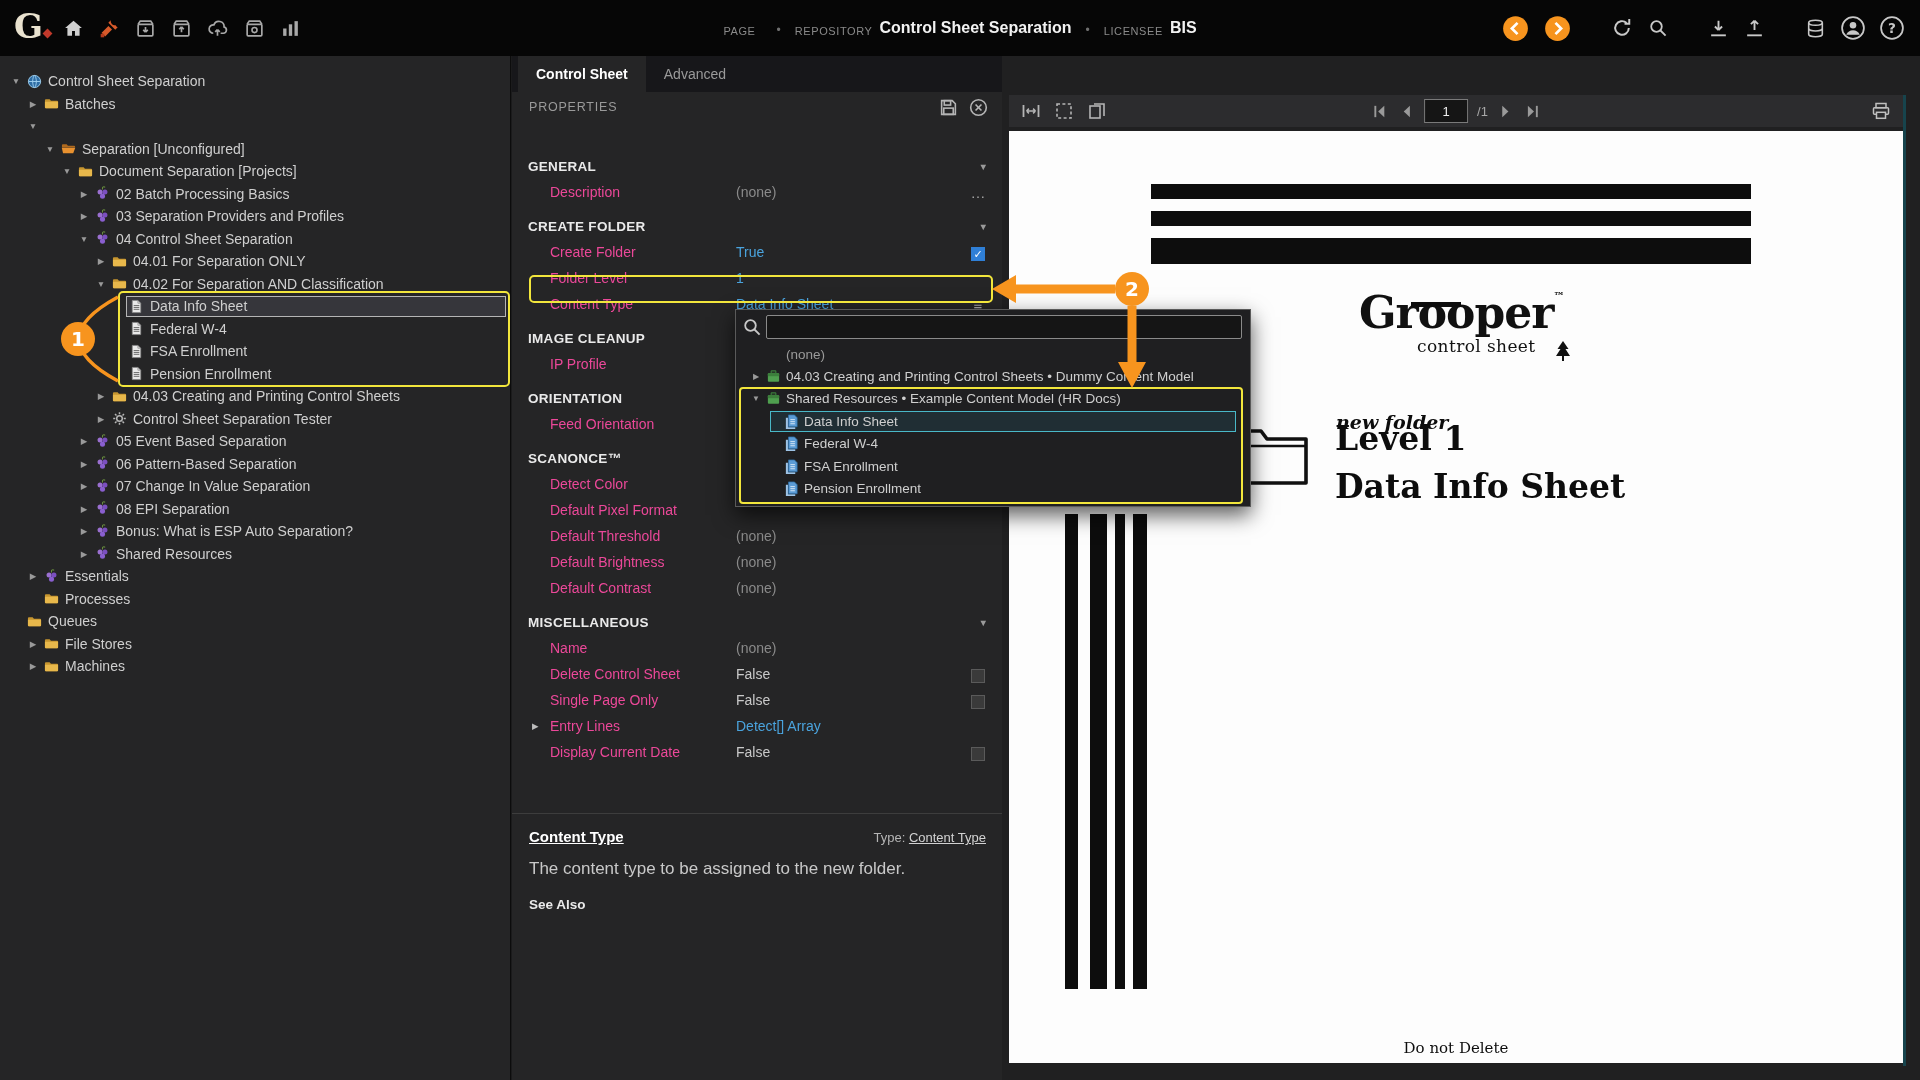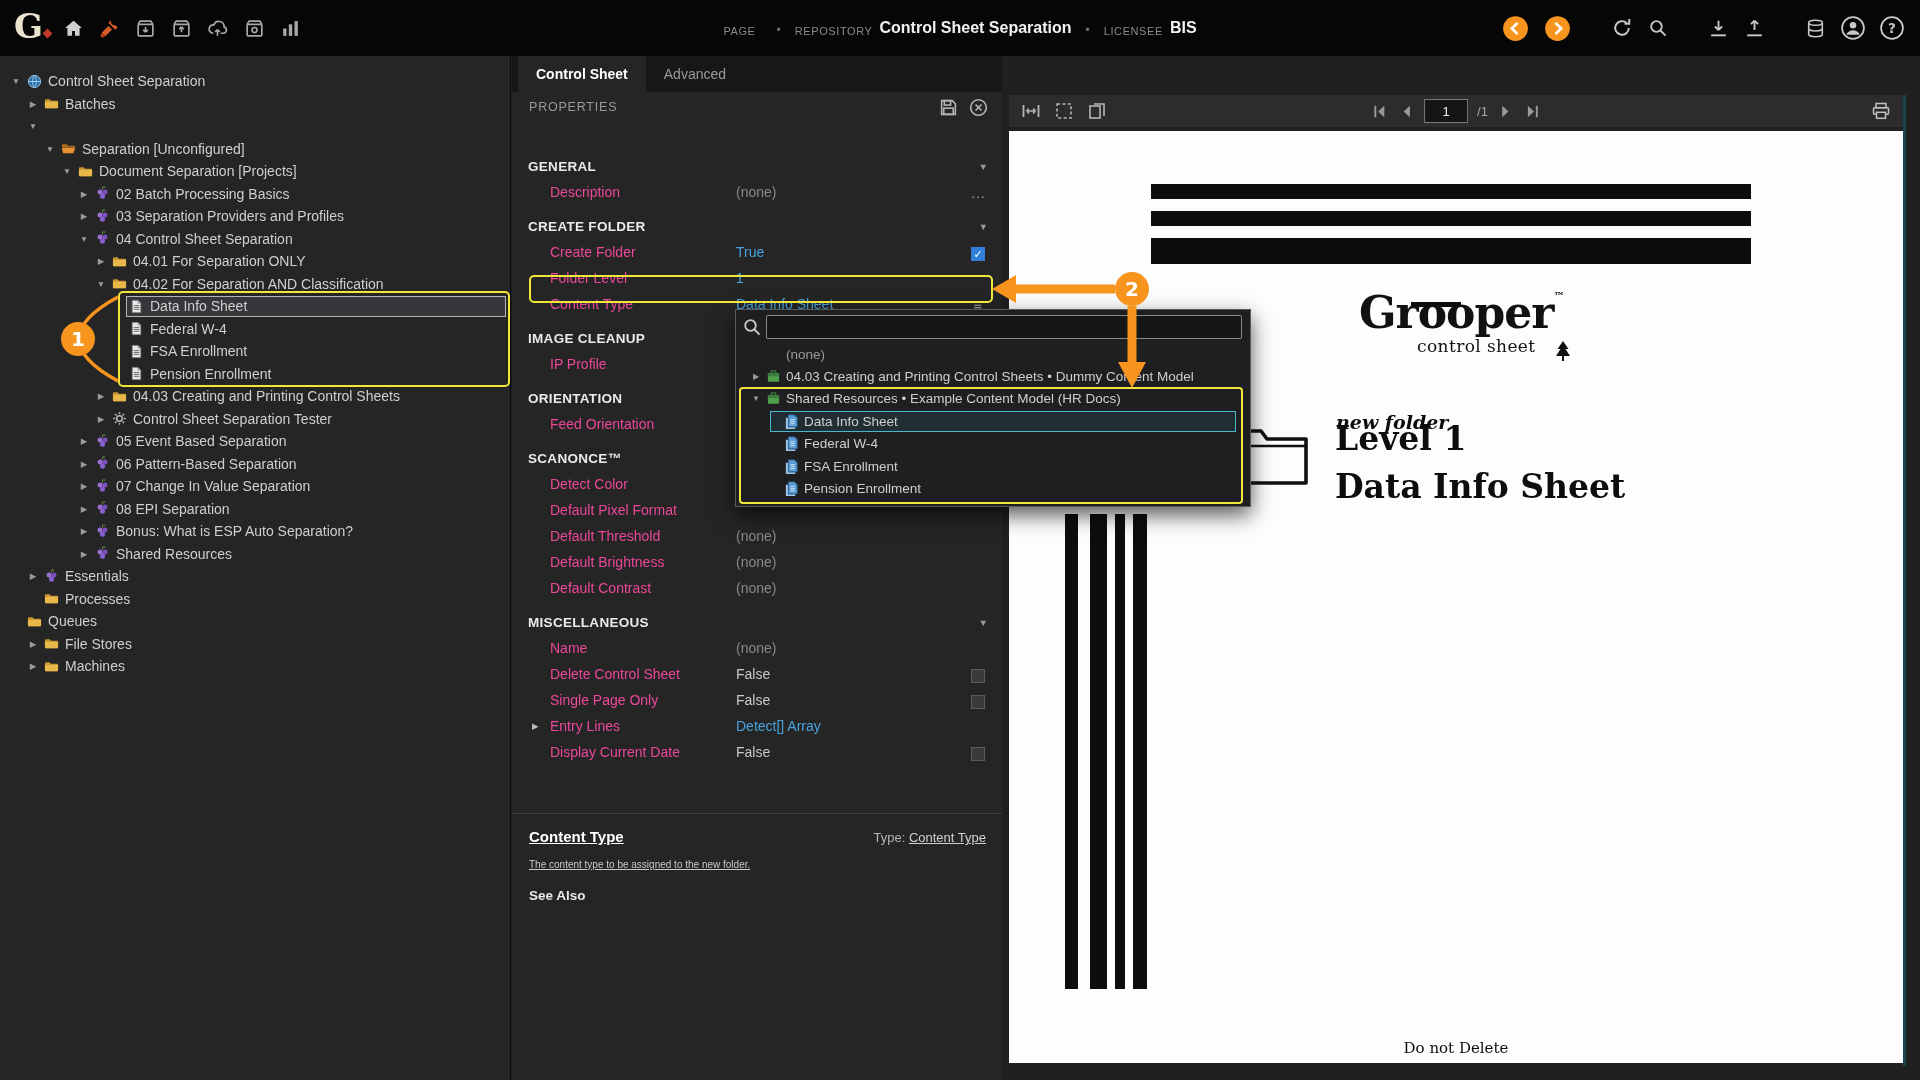--- a/index.html
+++ b/index.html
@@ -47,21 +47,21 @@
   .pctrl{flex:none;min-width:20px;text-align:center;color:#a5a5a5;font-size:15px;cursor:pointer;}
   .checkbox{width:14px;height:14px;border:1px solid #5a5a5a;background:#3a3a3a;display:inline-block;box-sizing:border-box;vertical-align:middle;}
   .checkbox.checked{background:#2f7fd6;border-color:#2f7fd6;position:relative;}
   .checkbox.checked::after{content:"✓";position:absolute;inset:0;color:#fff;font-size:11px;line-height:13px;text-align:center;}
   .expander{position:absolute;left:20px;font-size:8.5px;color:#bdbdbd;cursor:pointer;}
   .help{margin-top:48px;border-top:1px solid #3d3d3d;padding:14px 16px 0 17px;}
   .help-head{display:flex;align-items:baseline;}
   .help-title{font-size:15px;font-weight:bold;color:#fff;text-decoration:underline;}
   .help-type{margin-left:auto;font-size:13px;color:#b5b5b5;}
   .help a{color:#d2d2d2;text-decoration:underline;cursor:pointer;}
-  .help-desc{font-size:10px;color:#c9c9c9;margin:14px 0 0;text-decoration:underline;}
+  .help-desc{font-size:17px;color:#c9c9c9;margin:14px 0 0;}
   .help-seealso{font-weight:bold;color:#eaeaea;margin-top:18px;font-size:13.5px;}
   .help-links{margin-top:10px;font-size:13.5px;line-height:1.55;}
   .help-links .sep{color:#9a9a9a;}
 
   
   #viewer-panel{position:absolute;top:56px;left:1002px;right:0;bottom:0;background:#202021;}
   .viewer-toolbar{position:absolute;top:39px;left:7px;width:894px;height:32px;background:#2c2c2e;display:flex;align-items:center;padding:0 12px;box-sizing:border-box;}
   .vt-left{display:flex;gap:13px;}
   .vt-center{position:absolute;left:50%;transform:translateX(-50%);display:flex;align-items:center;gap:9px;}
   .navgrp{display:flex;gap:10px;align-items:center;}

